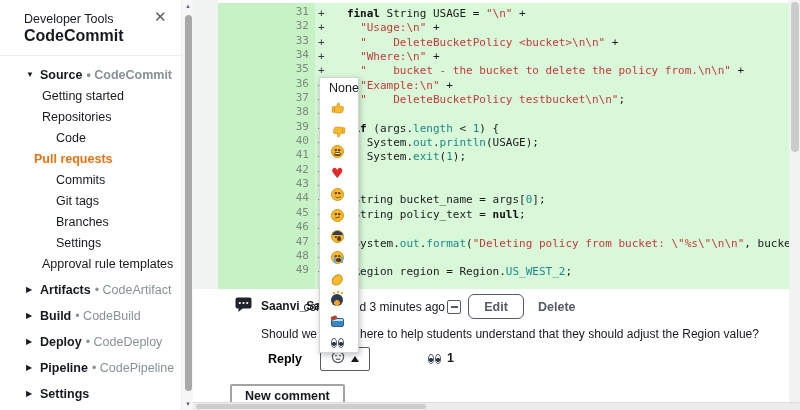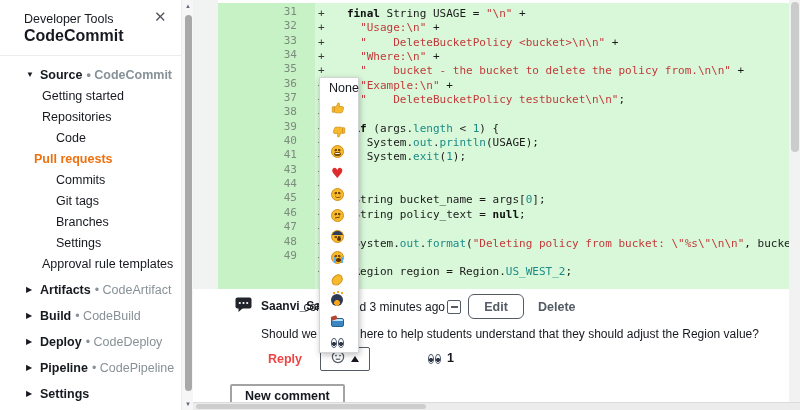--- a/index.html
+++ b/index.html
@@ -29,21 +29,21 @@
   .sb-scroll .up{top:3px;} .sb-scroll .dn{bottom:3px;}
   .sb-thumb{position:absolute;left:2.5px;top:15px;width:7px;height:376px;background:#a8a8a8;border-radius:4px;}
 
   
   .main{position:absolute;left:193px;top:0;width:607px;height:410px;background:#fff;}
   .left-strip{position:absolute;left:0;top:0;width:25px;height:289px;background:#f1f3f3;}
 
   .diff{position:absolute;left:25px;top:3px;width:571px;height:286px;background:#d9f8d9;display:flex;overflow:hidden;}
   .gutter{width:97px;background:#c6f2c6;font:11px "DejaVu Sans Mono",monospace;color:#7d8a7d;
           text-align:right;padding-top:2px;box-sizing:border-box;}
-  .gutter div{height:14.35px;line-height:14.35px;padding-right:18px;}
+  .gutter div{height:14.35px;line-height:14.35px;padding-right:6px;}
   .codecol{flex:1;font:11px "DejaVu Sans Mono",monospace;color:#1a1a1a;padding-top:4px;white-space:pre;overflow:hidden;}
   .codeline{height:14.35px;line-height:14.35px;}
   .codeline .mk{display:inline-block;width:9px;padding-left:3px;color:#3a3a3a;}
   .codeline .k{font-weight:bold;color:#111;}
   .codeline .s{color:#c13a3a;}
   .codeline .i{color:#1b8a86;}
 
   
   .picker{position:absolute;left:126px;top:77px;width:40px;height:276px;background:#fff;
           border:1px solid #d1d5d5;box-shadow:1px 2px 6px rgba(0,0,0,.25);z-index:6;box-sizing:border-box;}
@@ -91,21 +91,21 @@
   .c-icon{position:absolute;left:42px;top:297px;}
   .c-author{position:absolute;left:68px;top:299px;font-size:12px;font-weight:bold;white-space:nowrap;}
   .c-time{position:absolute;left:110px;top:300px;width:142px;text-align:right;font-size:12px;color:#16191f;white-space:nowrap;overflow:hidden;}
   .c-collapse{position:absolute;left:254px;top:300px;width:12px;height:12px;border:1px solid #545b64;border-radius:2px;background:#fff;cursor:pointer;}
   .c-collapse::after{content:"";position:absolute;left:2.5px;top:5px;width:7px;height:1.5px;background:#545b64;}
   .c-edit{position:absolute;left:275px;top:294px;width:56px;height:25px;border:1px solid #545b64;border-radius:6px;
      background:#fff;font-size:12.5px;font-weight:bold;color:#545b64;display:flex;align-items:center;justify-content:center;cursor:pointer;box-sizing:border-box;}
   .c-delete{position:absolute;left:345px;top:300px;font-size:12.5px;font-weight:bold;color:#545b64;cursor:pointer;}
   .c-body1{position:absolute;left:68px;top:327px;font-size:12px;white-space:nowrap;}
   .c-body2{position:absolute;left:167px;top:327px;font-size:12px;white-space:nowrap;}
-  .c-reply{position:absolute;left:75px;top:352px;font-size:12.5px;font-weight:bold;color:#ef4444;cursor:pointer;}
+  .c-reply{position:absolute;left:75px;top:352px;font-size:12.5px;font-weight:bold;color:#000000;cursor:pointer;}
   .c-emoji-btn{position:absolute;left:127px;top:347px;width:50px;height:24px;border:1px solid #545b64;border-radius:2px;
      background:#fff;display:flex;align-items:center;justify-content:center;gap:6px;cursor:pointer;box-sizing:border-box;}
   .tri-up{width:0;height:0;border-left:4px solid transparent;border-right:4px solid transparent;border-bottom:6px solid #16191f;}
   .c-reaction{position:absolute;left:235px;top:351px;display:flex;align-items:center;gap:5px;font-size:12.5px;font-weight:bold;}
   .new-comment{position:absolute;left:37px;top:384px;height:20px;padding:0 13px;border:2px solid #a3a3a3;border-radius:2px;
      background:#fff;font-size:12.5px;font-weight:bold;color:#16191f;display:flex;align-items:center;cursor:pointer;}
 
   
   .v-scroll{position:absolute;right:0;top:0;width:11px;height:402px;background:#f2f2f2;}
   .v-thumb{position:absolute;right:1px;top:2px;width:8px;height:150px;background:#cbcbcb;border-radius:4px;}
@@ -196,20 +196,21 @@
           <div>32</div>
           <div>33</div>
           <div>34</div>
           <div>35</div>
           <div>36</div>
           <div>37</div>
           <div>38</div>
           <div>39</div>
           <div>40</div>
           <div>41</div>
+          <div>42</div>
           <div>43</div>
           <div>44</div>
           <div>45</div>
           <div>46</div>
           <div>47</div>
           <div>48</div>
           <div>49</div>
         </div>
       <div class="codecol" id="codecol"><div class="codeline"><span class="mk">+</span><span>   </span><span class="k">final</span><span> String USAGE = </span><span class="s">"\n"</span><span> +</span></div><div class="codeline"><span class="mk">+</span><span>     </span><span class="s">"Usage:\n"</span><span> +</span></div><div class="codeline"><span class="mk">+</span><span>     </span><span class="s">"    DeleteBucketPolicy &lt;bucket&gt;\n\n"</span><span> +</span></div><div class="codeline"><span class="mk">+</span><span>     </span><span class="s">"Where:\n"</span><span> +</span></div><div class="codeline"><span class="mk">+</span><span>     </span><span class="s">"    bucket - the bucket to delete the policy from.\n\n"</span><span> +</span></div><div class="codeline"><span class="mk">+</span><span>     </span><span class="s">"Example:\n"</span><span> +</span></div><div class="codeline"><span class="mk">+</span><span>     </span><span class="s">"    DeleteBucketPolicy testbucket\n\n"</span><span>;</span></div><div class="codeline"><span class="mk">+</span></div><div class="codeline"><span class="mk">+</span><span>    </span><span class="k">if</span><span> (args.</span><span class="i">length</span><span> &lt; </span><span class="i">1</span><span>) {</span></div><div class="codeline"><span class="mk">+</span><span>      System.</span><span class="i">out</span><span>.</span><span class="i">println</span><span>(USAGE);</span></div><div class="codeline"><span class="mk">+</span><span>      System.</span><span class="i">exit</span><span>(</span><span class="i">1</span><span>);</span></div><div class="codeline"><span class="mk">+</span><span>    }</span></div><div class="codeline"><span class="mk">+</span></div><div class="codeline"><span class="mk">+</span><span>    String bucket_name = args[</span><span class="i">0</span><span>];</span></div><div class="codeline"><span class="mk">+</span><span>    String policy_text = </span><span class="k">null</span><span>;</span></div><div class="codeline"><span class="mk">+</span></div><div class="codeline"><span class="mk">+</span><span>    System.</span><span class="i">out</span><span>.</span><span class="i">format</span><span>(</span><span class="s">"Deleting policy from bucket: \"%s\"\n\n"</span><span>, bucket_name);</span></div><div class="codeline"><span class="mk">+</span></div><div class="codeline"><span class="mk">+</span><span>    Region region = Region.</span><span class="i">US_WEST_2</span><span>;</span></div></div>
     </div>

